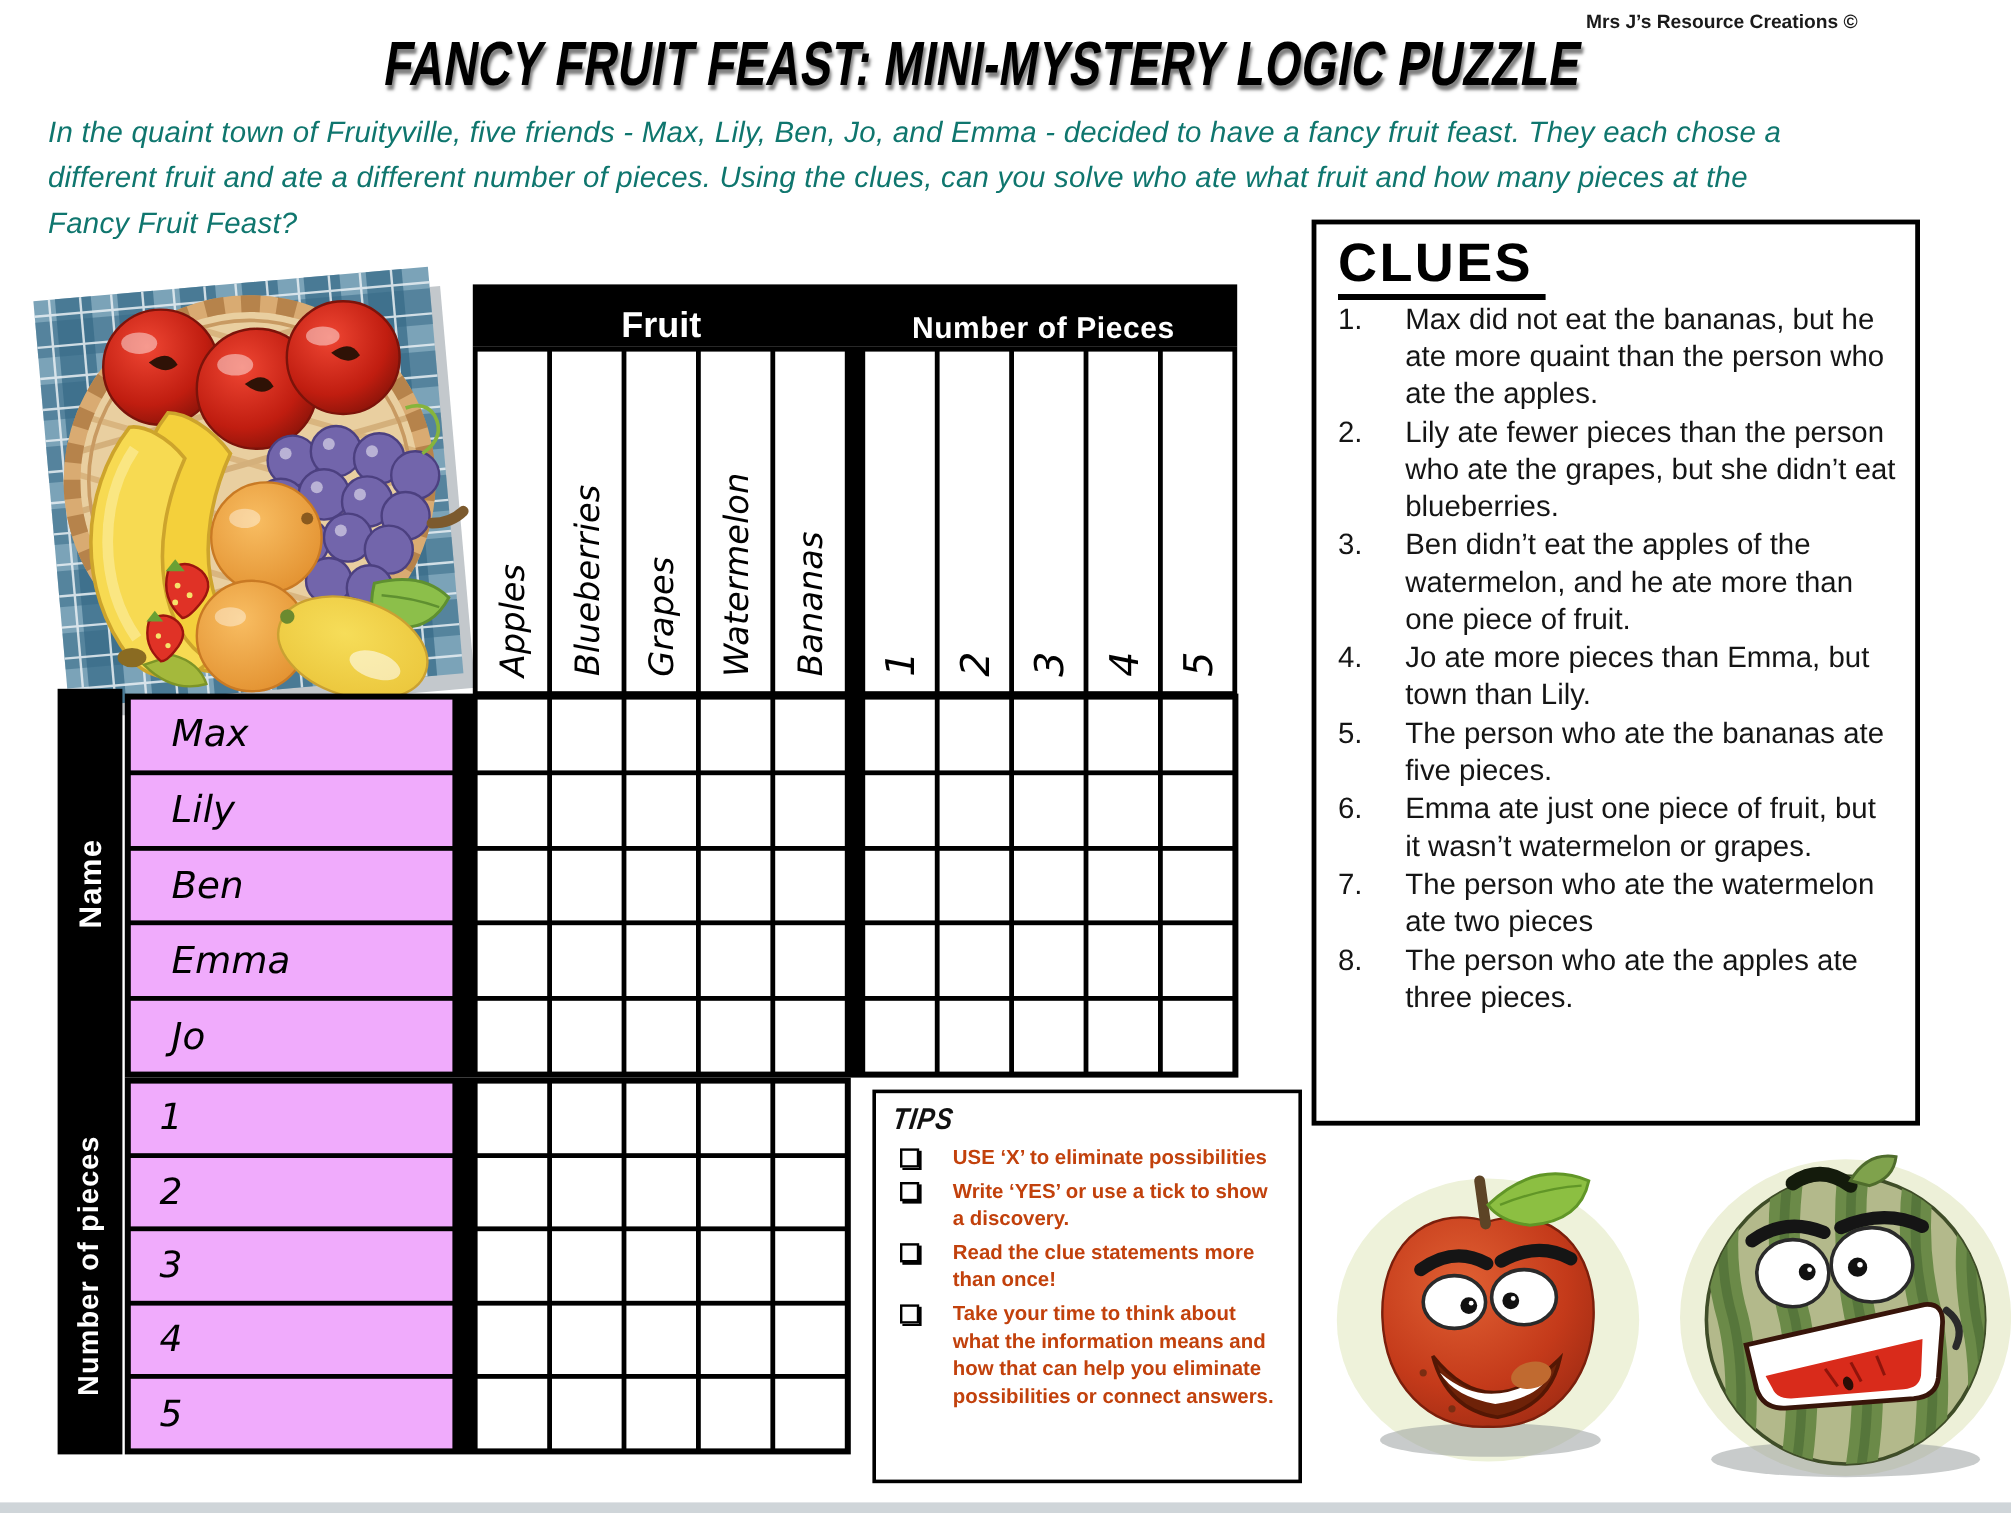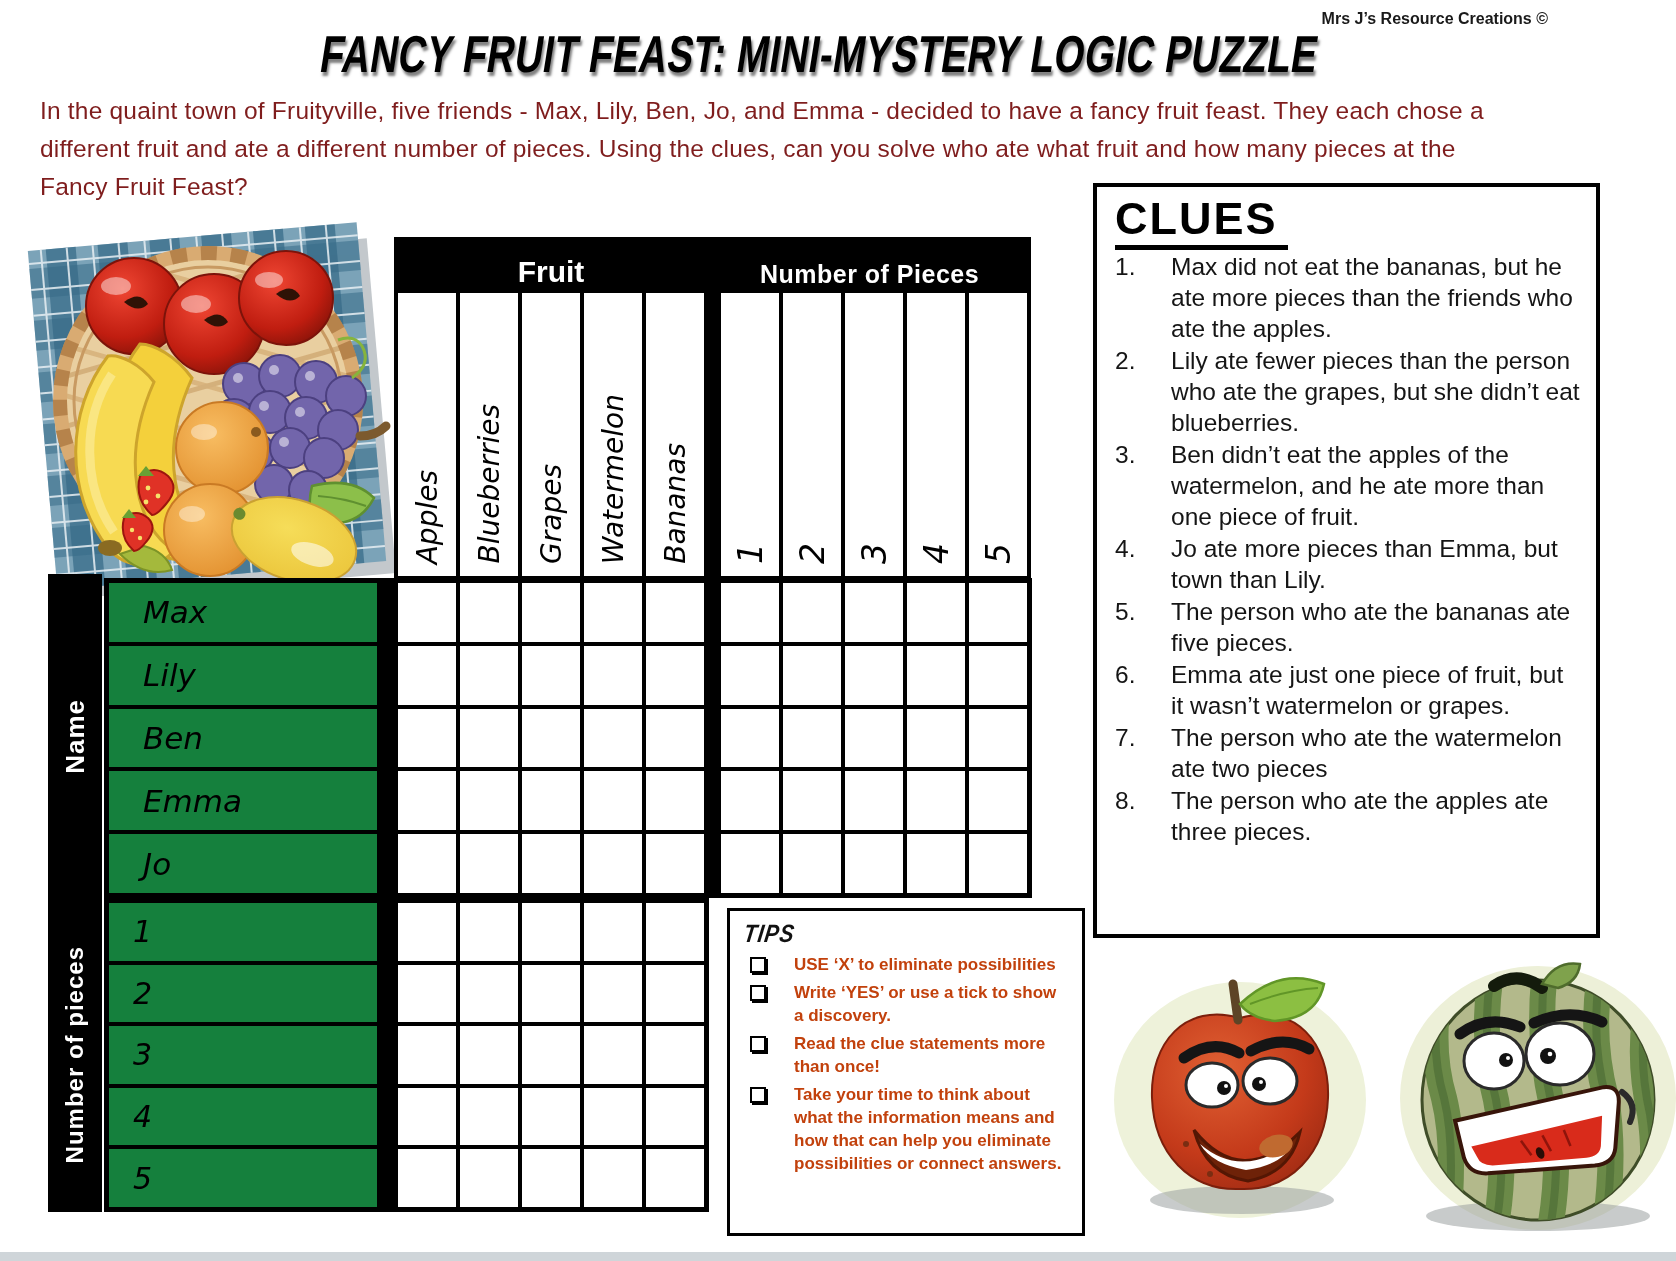--- a/index.html
+++ b/index.html
@@ -6,21 +6,21 @@
   .page{position:relative;width:1676px;height:1261px;background:#ffffff;overflow:hidden;
         font-family:"Liberation Sans",sans-serif;color:#111;}
 
   .attribution{position:absolute;top:10px;right:128px;font-size:16px;font-weight:bold;color:#1a1a1a;}
 
   .title-wrap{position:absolute;top:24px;left:0;width:1640px;text-align:center;}
   .title{display:inline-block;white-space:nowrap;font-weight:bold;font-size:52px;color:#000;
          transform:skewX(-9deg) scaleX(.74);transform-origin:center;
          text-shadow:3px 4px 3px rgba(0,0,0,.5);letter-spacing:0.5px;}
 
-  .intro{position:absolute;left:40px;top:92px;font-size:24.5px;line-height:38px;color:#7f1d1d;letter-spacing:.2px;}
+  .intro{position:absolute;left:40px;top:92px;font-size:24.5px;line-height:38px;color:#0f766e;letter-spacing:.2px;font-style:italic;}
   .intro div{white-space:nowrap;}
 
   
   .grid-header{position:absolute;left:394px;top:237px;width:637px;height:52px;background:#000;
                display:flex;align-items:flex-end;color:#fff;font-weight:bold;z-index:5;}
   .grid-header .fh{width:314px;text-align:center;font-size:30px;}
   .grid-header .ph{flex:1;text-align:center;font-size:25px;letter-spacing:.5px;}
 
   .label-row{position:absolute;left:394px;top:289px;width:637px;height:291px;background:#000;
              box-sizing:border-box;padding:4px;display:flex;gap:4px;z-index:5;}
@@ -31,21 +31,21 @@
   .vlabel{writing-mode:vertical-rl;transform:rotate(180deg);
           font-family:"DejaVu Sans",sans-serif;font-style:italic;font-size:28px;color:#000;white-space:nowrap;}
   .vnum{writing-mode:vertical-rl;transform:rotate(180deg);
         font-family:"DejaVu Sans",sans-serif;font-style:italic;font-size:33px;color:#000;}
 
   .name-grid{position:absolute;left:104px;top:578px;width:928px;height:320px;background:#000;
              box-sizing:border-box;padding:5px;display:flex;flex-direction:column;gap:4px;z-index:5;}
   .num-grid{position:absolute;left:104px;top:898px;width:605px;height:314px;background:#000;
             box-sizing:border-box;padding:5px;display:flex;flex-direction:column;gap:4px;z-index:5;}
   .grow{flex:1;display:flex;gap:4px;}
-  .ncell{width:268px;background:#15803d;display:flex;align-items:center;box-sizing:border-box;padding-left:34px;
+  .ncell{width:268px;background:#f0abfc;display:flex;align-items:center;box-sizing:border-box;padding-left:34px;
          font-family:"DejaVu Sans",sans-serif;font-style:italic;font-size:31px;color:#000;}
   .num-grid .ncell{padding-left:24px;font-size:30px;}
   .c{width:58px;background:#fff;flex:0 0 auto;}
 
   .axis-bar{position:absolute;left:48px;top:574px;width:54px;height:638px;background:#000;
             display:flex;flex-direction:column;z-index:6;}
   .axis-sec{display:flex;align-items:center;justify-content:center;}
   .axis-name{height:324px;}
   .axis-pieces{flex:1;}
   .axis-sec span{writing-mode:vertical-rl;transform:rotate(180deg);color:#fff;font-weight:bold;
@@ -460,21 +460,21 @@
     </div>
     <div class="axis-sec axis-pieces">
       <span>Number of pieces</span>
     </div>
   </div>
 
   <div class="clues-box">
     <span class="clues-title">CLUES</span>
     <div class="clue">
       <span class="clue-n">1.</span>
-      <span class="clue-t">Max did not eat the bananas, but he ate more pieces than the friends who ate the apples.</span>
+      <span class="clue-t">Max did not eat the bananas, but he ate more quaint than the person who ate the apples.</span>
     </div>
     <div class="clue">
       <span class="clue-n">2.</span>
       <span class="clue-t">Lily ate fewer pieces than the person who ate the grapes, but she didn’t eat blueberries.</span>
     </div>
     <div class="clue">
       <span class="clue-n">3.</span>
       <span class="clue-t">Ben didn’t eat the apples of the watermelon, and he ate more than one piece of fruit.</span>
     </div>
     <div class="clue">

